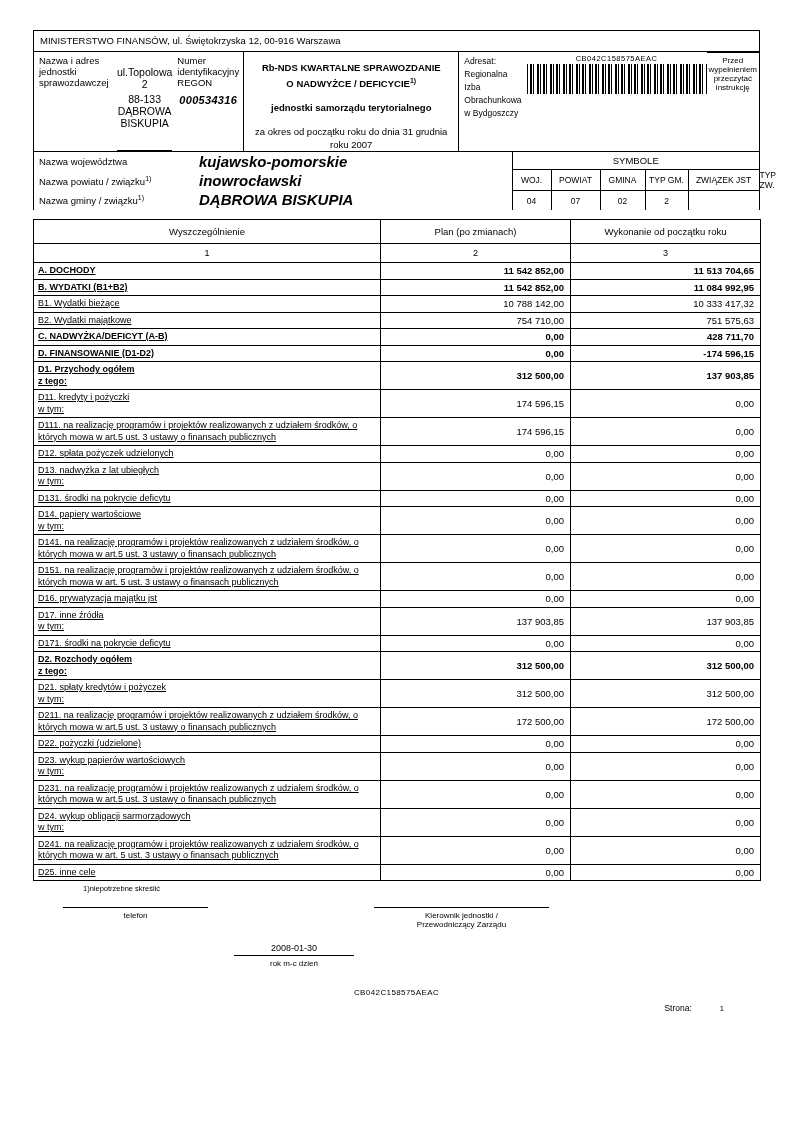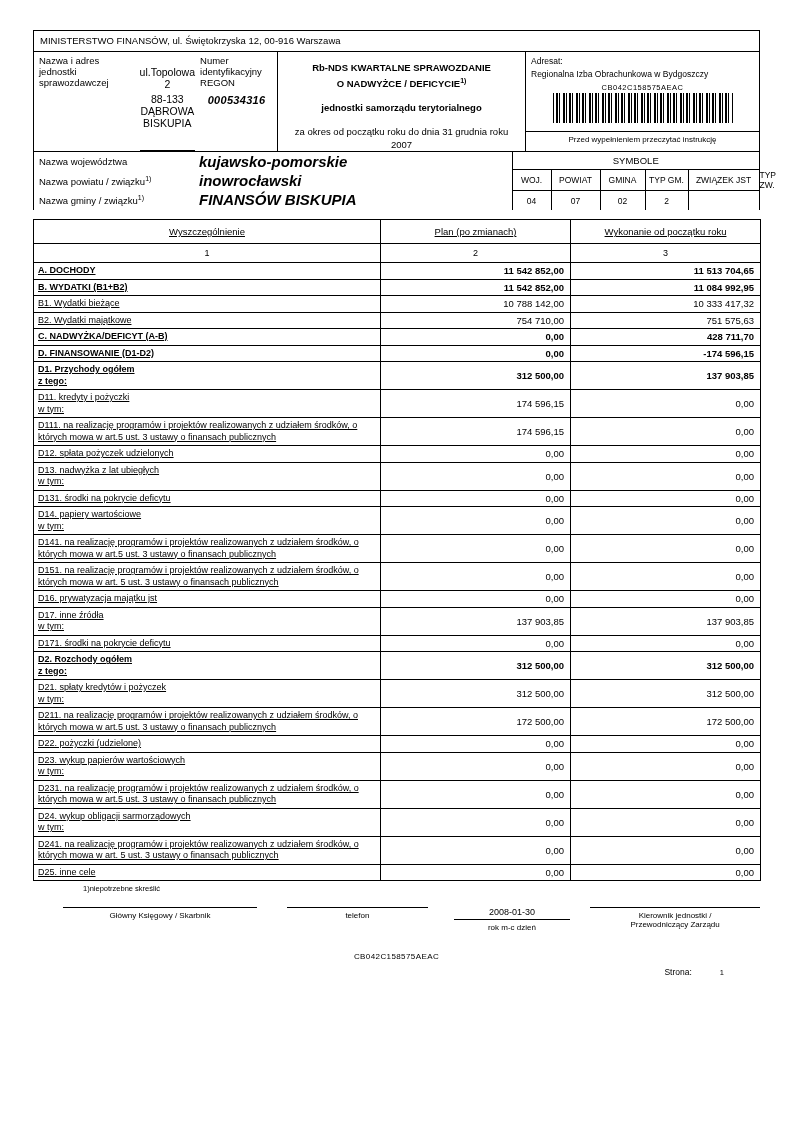--- a/index.html
+++ b/index.html
@@ -91,21 +91,21 @@
   }
   .hdr-center .t3 {
     font-size: 9.5px;
     margin-top: 12px;
     line-height: 13px;
   }
   .sup { font-size: 7px; vertical-align: super; }
   .hdr-right {
     flex: 1;
     display: flex;
-    flex-direction: column;
+    flex-direction: row;
     font-size: 8.5px;
   }
   .adr {
     padding: 3px 5px 0 5px;
     line-height: 13px;
   }
   .barcode-wrap {
     flex: 1;
     text-align: center;
     padding-top: 2px;
@@ -187,21 +187,20 @@
   .main-table th, .main-table td {
     border: 1px solid #000;
     padding: 2px 4px;
     vertical-align: middle;
   }
   .main-table th {
     text-align: center;
     font-weight: normal;
     height: 19px;
     font-size: 9.5px;
-    text-decoration: underline;
   }
   .col-desc { width: 347px; }
   .col-num { width: 190px; }
   td.desc {
     text-align: left;
     line-height: 11.5px;
     font-size: 9px;
     text-decoration: underline;
   }
   td.num {
@@ -229,20 +228,21 @@
     position: relative;
   }
   .sign .line {
     border-top: 1px solid #000;
     height: 1px;
     margin-bottom: 2px;
   }
   .sign .dateval {
     font-size: 9px;
     margin-bottom: 2px;
+    margin-top: 36px;
   }
   .s1 { width: 200px; margin-left: 30px; }
   .s2 { width: 145px; margin-left: 30px; }
   .s3 { width: 120px; margin-left: 26px; }
   .s4 { width: 175px; margin-left: 20px; }
   .footer-code {
     text-align: center;
     font-size: 8px;
     margin-top: 20px;
     letter-spacing: 0.4px;
@@ -303,21 +303,21 @@
         <div class="geo-row">
           <span class="lbl">Nazwa województwa</span>
           <span class="val">kujawsko-pomorskie</span>
         </div>
         <div class="geo-row">
           <span class="lbl"><span>Nazwa powiatu / związku</span><span class="sup">1)</span></span>
           <span class="val">inowrocławski</span>
         </div>
         <div class="geo-row">
           <span class="lbl"><span>Nazwa gminy / związku</span><span class="sup">1)</span></span>
-          <span class="val">FINANSÓW BISKUPIA</span>
+          <span class="val">DĄBROWA BISKUPIA</span>
         </div>
       </div>
       <div class="geo-right">
         <div class="symbole-title">SYMBOLE</div>
         <table class="sym-table">
           <tbody>
               <tr class="hrow">
             <th style="width:38px">WOJ.</th>
             <th style="width:48px">POWIAT</th>
             <th style="width:44px">GMINA</th>
@@ -554,24 +554,20 @@
             </td>
             <td class="num">0,00</td>
             <td class="num">0,00</td>
           </tr>
         </tbody>
     </table>
 
     <div class="footnote">1)niepotrzebne skreślić</div>
 
     <div class="sign-row">
-      <div class="sign s1">
-        <div class="line"></div>
-        <div>Główny Księgowy / Skarbnik</div>
-      </div>
       <div class="sign s2">
         <div class="line"></div>
         <div>telefon</div>
       </div>
       <div class="sign s3">
         <div class="dateval">2008-01-30</div>
         <div class="line"></div>
         <div>rok m-c dzień</div>
       </div>
       <div class="sign s4">

